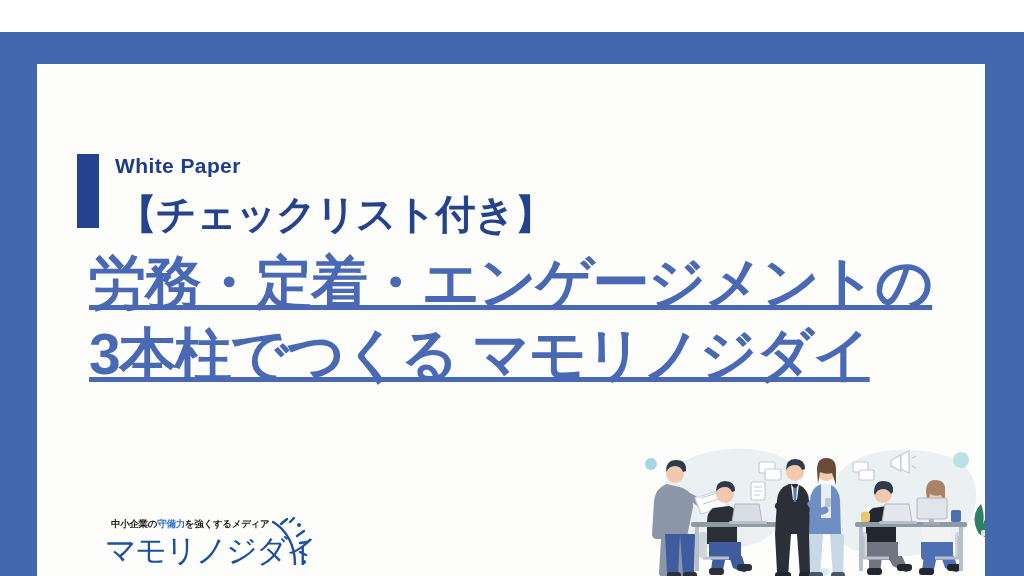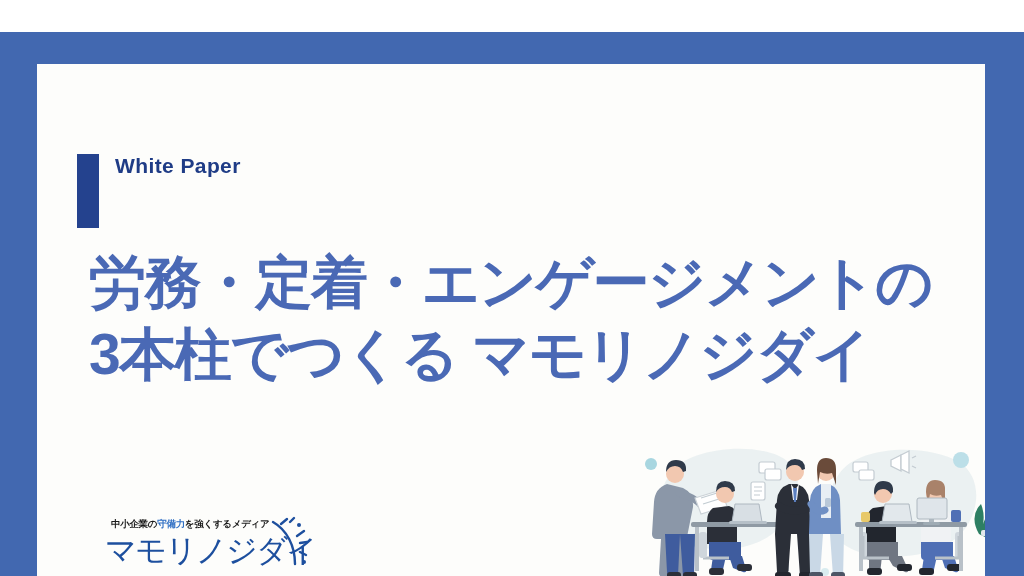--- a/index.html
+++ b/index.html
@@ -76,20 +76,21 @@
     top: 182px;
     width: 900px;
   }
   .headline-line {
     font-size: 57px;
     font-weight: bold;
     color: #4a69b5;
     line-height: 72px;
     letter-spacing: -1.5px;
     white-space: nowrap;
+    text-decoration: underline;
   }
 
   
   .logo {
     position: absolute;
     left: 60px;
     top: 452px;
     width: 205px;
     height: 56px;
   }
@@ -145,20 +146,21 @@
 <body>
 
 <div class="slide">
 
   <div class="card">
 
     <div class="accent-bar"></div>
 
     <div class="eyebrow">White Paper</div>
 
+    <div class="subhead">【チェックリスト付き】</div>
 
     <div class="headline">
       <div class="headline-line">労務・定着・エンゲージメントの</div>
       <div class="headline-line">3本柱でつくる マモリノジダイ</div>
     </div>
 
     <div class="logo">
       <div class="logo-tagline"><span>中小企業の</span><span class="hl">守備力</span><span>を強くするメディア</span></div>
 
       <div class="logo-word">マモリノジダイ</div>

